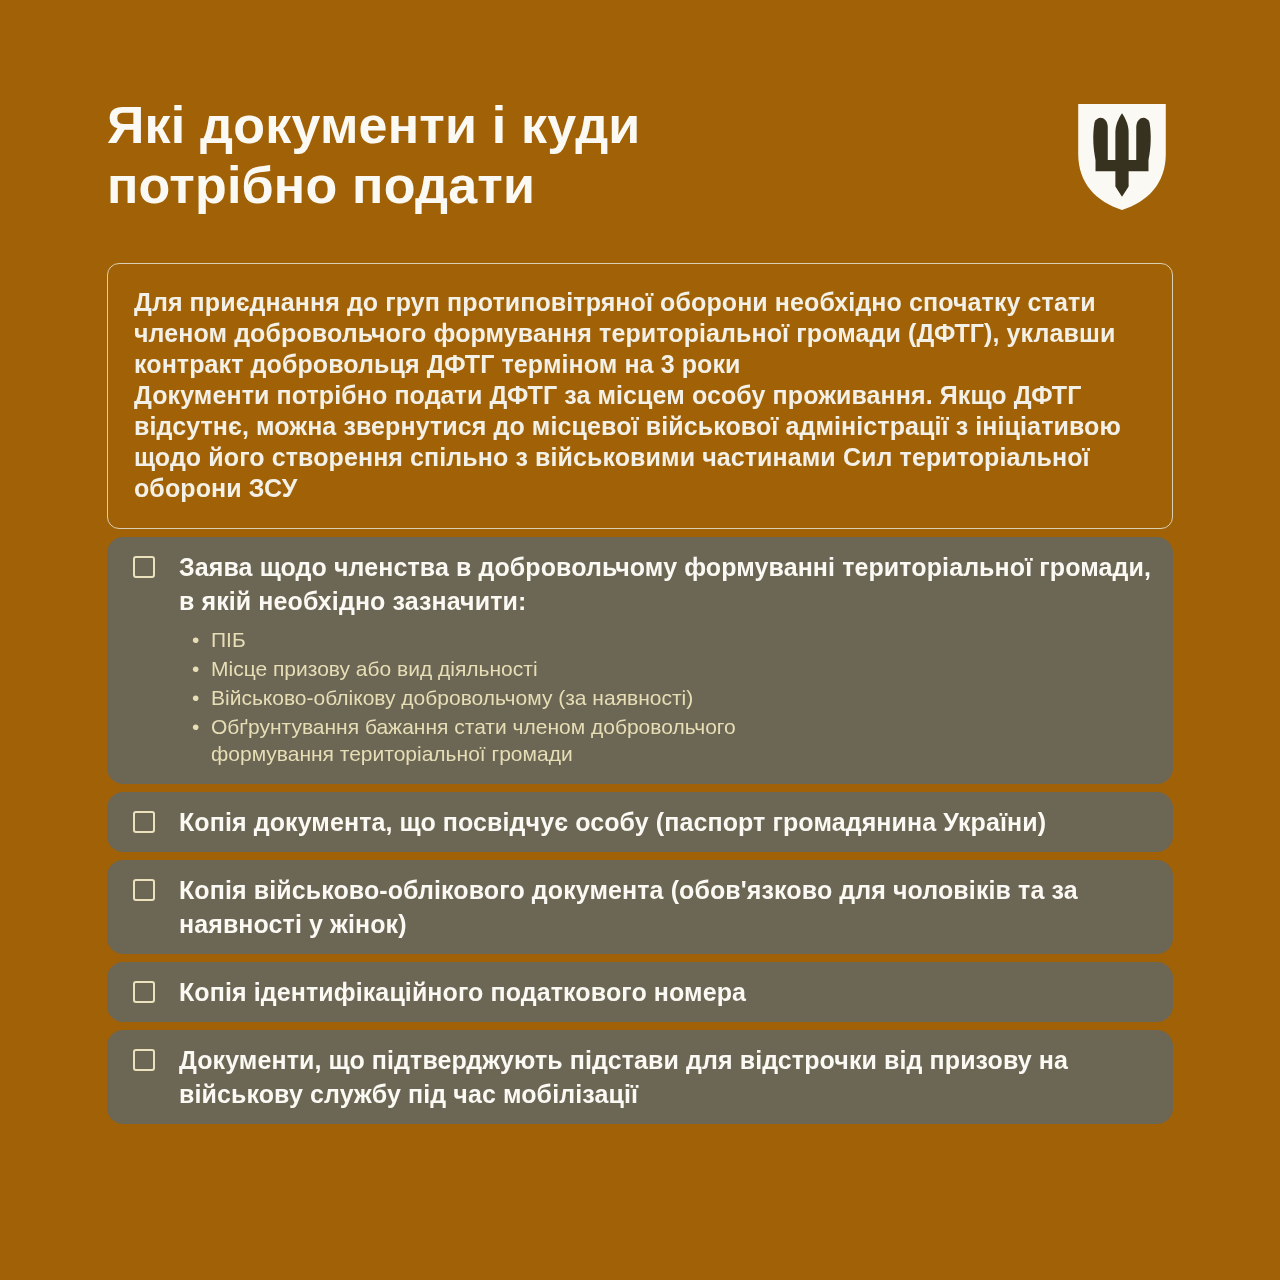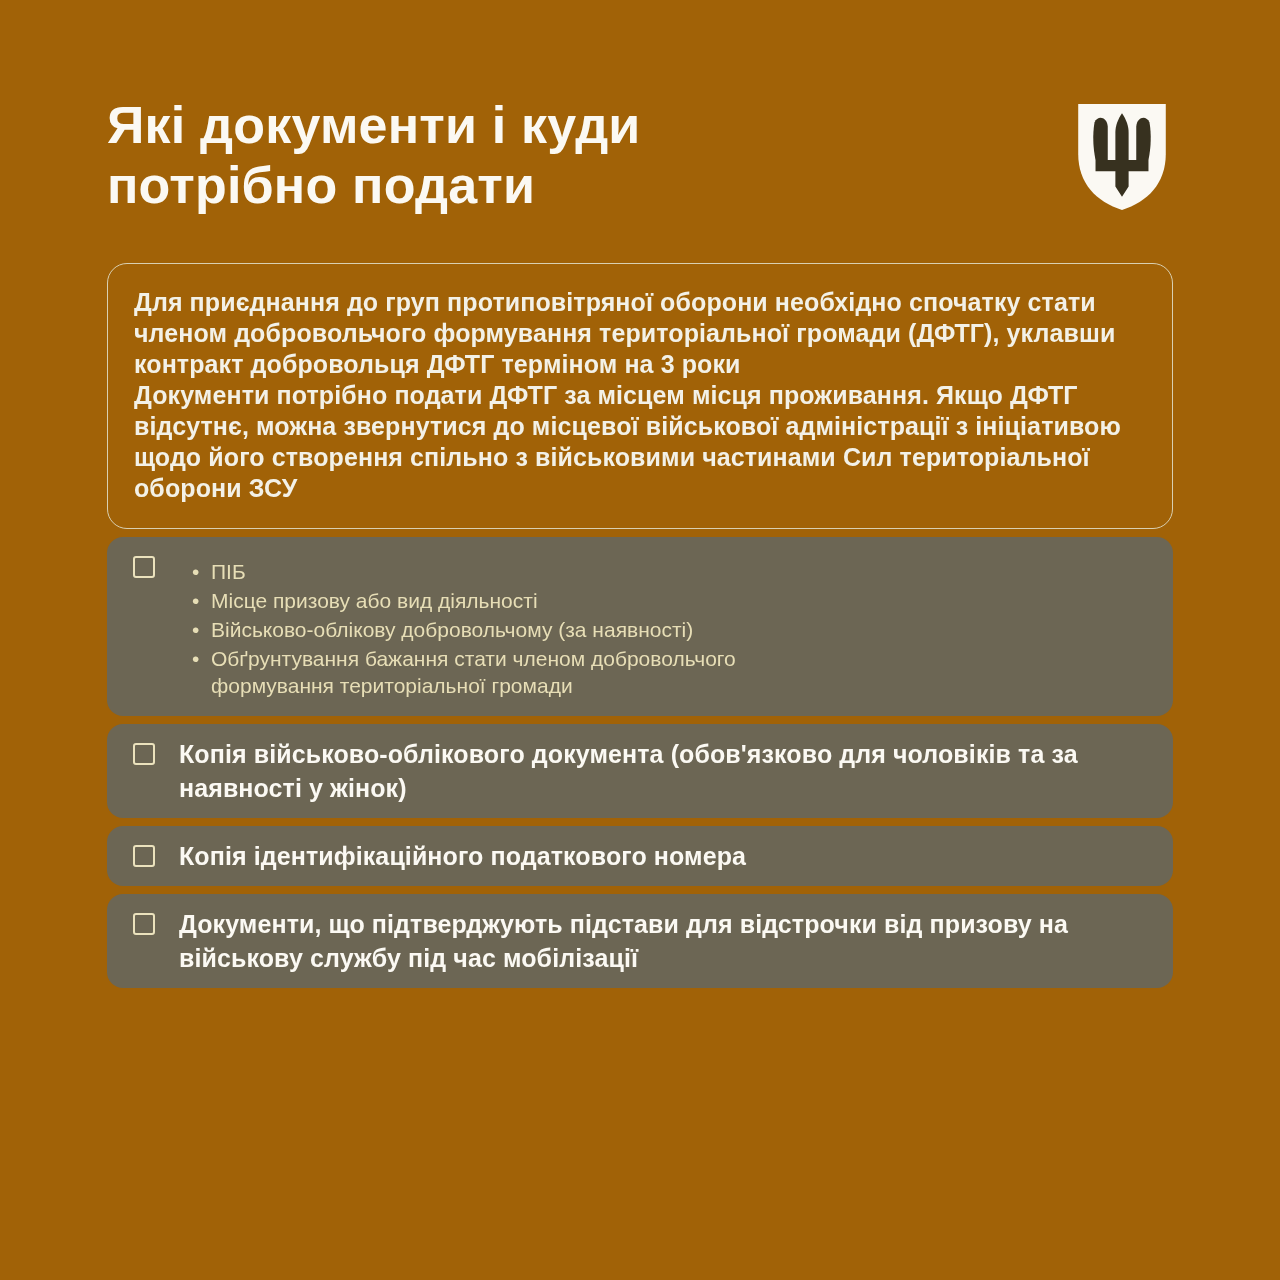--- a/index.html
+++ b/index.html
@@ -28,21 +28,21 @@
     line-height: 60px;
     font-weight: 700;
     letter-spacing: 0.2px;
   }
   .logo { width: 98px; height: 112px; margin: 6px 2px 0 0; flex: none; }
 
   
   .intro-box {
     margin-top: 48px;
     border: 1.5px solid #d9d0b2;
-    border-radius: 20px;
+    border-radius: 12px;
     padding: 23px 26px 24px 26px;
   }
   .intro-box p {
     margin: 0;
     color: #f3f1e7;
     font-size: 25px;
     line-height: 31px;
     font-weight: 700;
     letter-spacing: 0.1px;
   }
@@ -119,35 +119,42 @@
         <path d="M21 21 C24 14 33 15 34 25 L34 58 L22 58 C19.5 45 19 33 21 21 Z"></path>
         <path d="M75 21 C72 14 63 15 62 25 L62 58 L74 58 C76.5 45 77 33 75 21 Z"></path>
         <path d="M48 12 C52 18 54.5 24 54.5 31 L54.5 58 L41.5 58 L41.5 31 C41.5 24 44 18 48 12 Z"></path>
         <path d="M22 58 H74 V69 H54.5 V84 L48 94 L41.5 84 V69 H22 Z"></path>
       </g>
     </svg>
   </div>
 
   <div class="intro-box">
     <p>Для приєднання до груп протиповітряної оборони необхідно спочатку стати членом добровольчого формування територіальної громади (ДФТГ), уклавши контракт добровольця ДФТГ терміном на 3 роки</p>
-    <p>Документи потрібно подати ДФТГ за місцем місця проживання. Якщо ДФТГ відсутнє, можна звернутися до місцевої військової адміністрації з ініціативою щодо його створення спільно з військовими частинами Сил територіальної оборони ЗСУ</p>
+    <p>Документи потрібно подати ДФТГ за місцем особу проживання. Якщо ДФТГ відсутнє, можна звернутися до місцевої військової адміністрації з ініціативою щодо його створення спільно з військовими частинами Сил територіальної оборони ЗСУ</p>
   </div>
 
   <div class="card">
     <span class="checkbox"></span>
     <div class="card-body">
+      <div class="card-label">Заява щодо членства в добровольчому формуванні територіальної громади, в якій необхідно зазначити:</div>
       <ul class="bullets">
         <li>ПІБ</li>
         <li>Місце призову або вид діяльності</li>
         <li>Військово-облікову добровольчому (за наявності)</li>
         <li>Обґрунтування бажання стати членом добровольчого формування територіальної громади</li>
       </ul>
     </div>
   </div>
 
+  <div class="card">
+    <span class="checkbox"></span>
+    <div class="card-body">
+      <div class="card-label">Копія документа, що посвідчує особу (паспорт громадянина України)</div>
+    </div>
+  </div>
 
   <div class="card">
     <span class="checkbox"></span>
     <div class="card-body">
       <div class="card-label">Копія військово-облікового документа (обов'язково для чоловіків та за наявності у жінок)</div>
     </div>
   </div>
 
   <div class="card">
     <span class="checkbox"></span>

